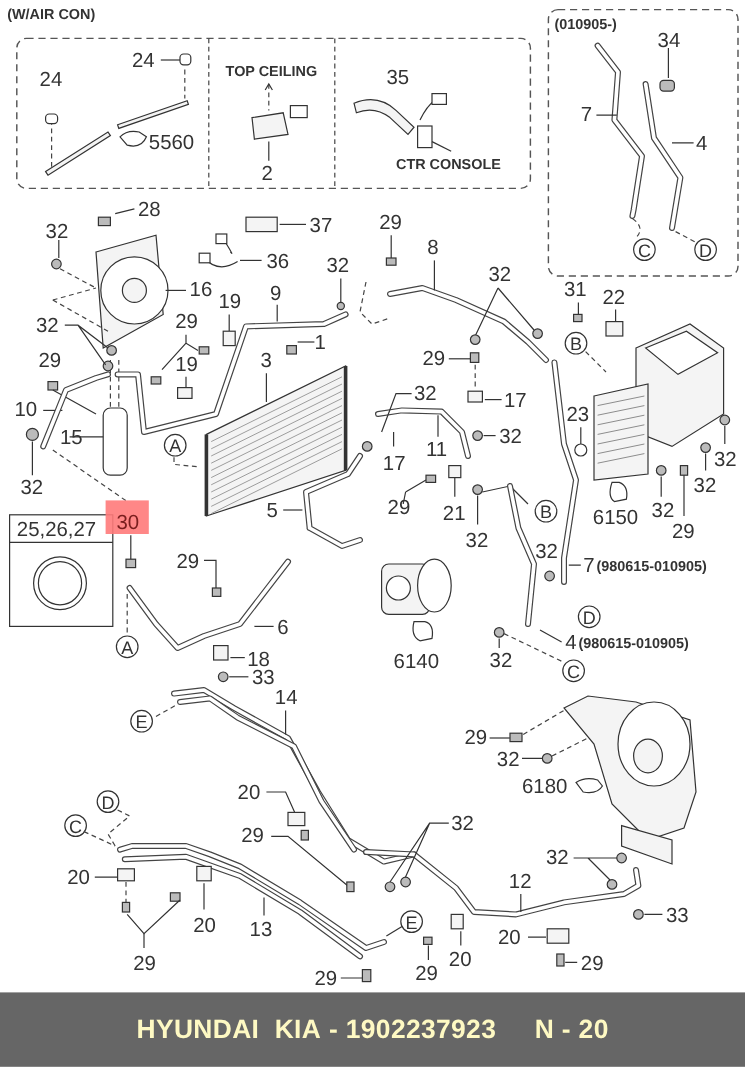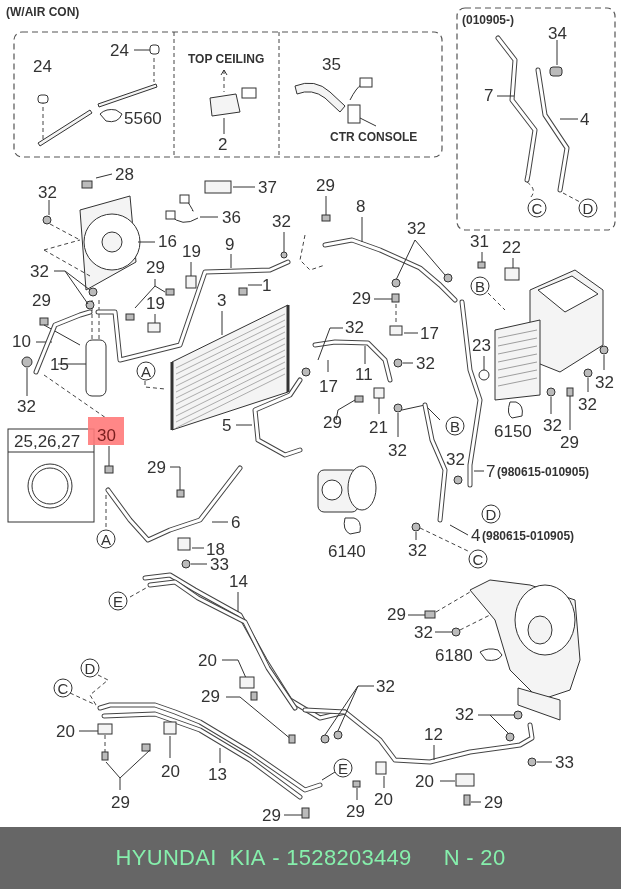--- a/index.html
+++ b/index.html
@@ -14,22 +14,22 @@
     .ln { stroke: #333; stroke-width: 1; fill: none; }
     .dash { stroke: #444; stroke-width: 1; fill: none; stroke-dasharray: 4 3; }
     .box-dash { stroke: #555; stroke-width: 1.2; fill: none; stroke-dasharray: 6 4; }
     .pipe { stroke: #444; stroke-width: 5; fill: none; stroke-linecap: round; stroke-linejoin: round; }
     .pipe-in { stroke: #fff; stroke-width: 3; fill: none; stroke-linecap: round; stroke-linejoin: round; }
     .part { stroke: #333; stroke-width: 1; fill: #f4f4f4; }
     .part-w { stroke: #333; stroke-width: 1; fill: #ffffff; }
     .bolt { stroke: #333; stroke-width: 1; fill: #bbbbbb; }
     .highlight { fill: #ff7a7a; opacity: 0.9; }
     #footer { position: absolute; left: 0; top: 827px; width: 621px; height: 62px;
-              background: #666666; color: #86efac; display: flex; align-items: center;
-              justify-content: center; font-size: 22px; letter-spacing: 0.3px; }
+              background: #666666; color: #fef9c3; display: flex; align-items: center;
+              justify-content: center; font-size: 22px; letter-spacing: 0.3px; font-weight: bold; }
     #footer span { white-space: pre; }
   </style>
 </head>
 <body>
 
 <svg id="diagram" viewBox="0 0 621 827" xmlns="http://www.w3.org/2000/svg">
 
   <text x="6" y="16" class="note">(W/AIR CON)</text>
 
   <g>
@@ -411,16 +411,16 @@
   <path d="M480 652 Q488 647 498 650 L502 655 Q498 662 486 660 Z" class="part-w"></path>
   <text x="455" y="720" class="lbl">32</text>
   <path d="M478 715 L515 715 M490 715 L510 735" class="ln"></path>
   <circle cx="518" cy="715" r="4" class="bolt"></circle>
   <circle cx="510" cy="737" r="4" class="bolt"></circle>
 </svg>
 
 <div id="footer">
   <span>HYUNDAI  KIA</span>
   <span> - </span>
-  <span>1528203449</span>
+  <span>1902237923</span>
   <span>     </span>
   <span>N - 20</span>
 </div>
 
 </body></html>

